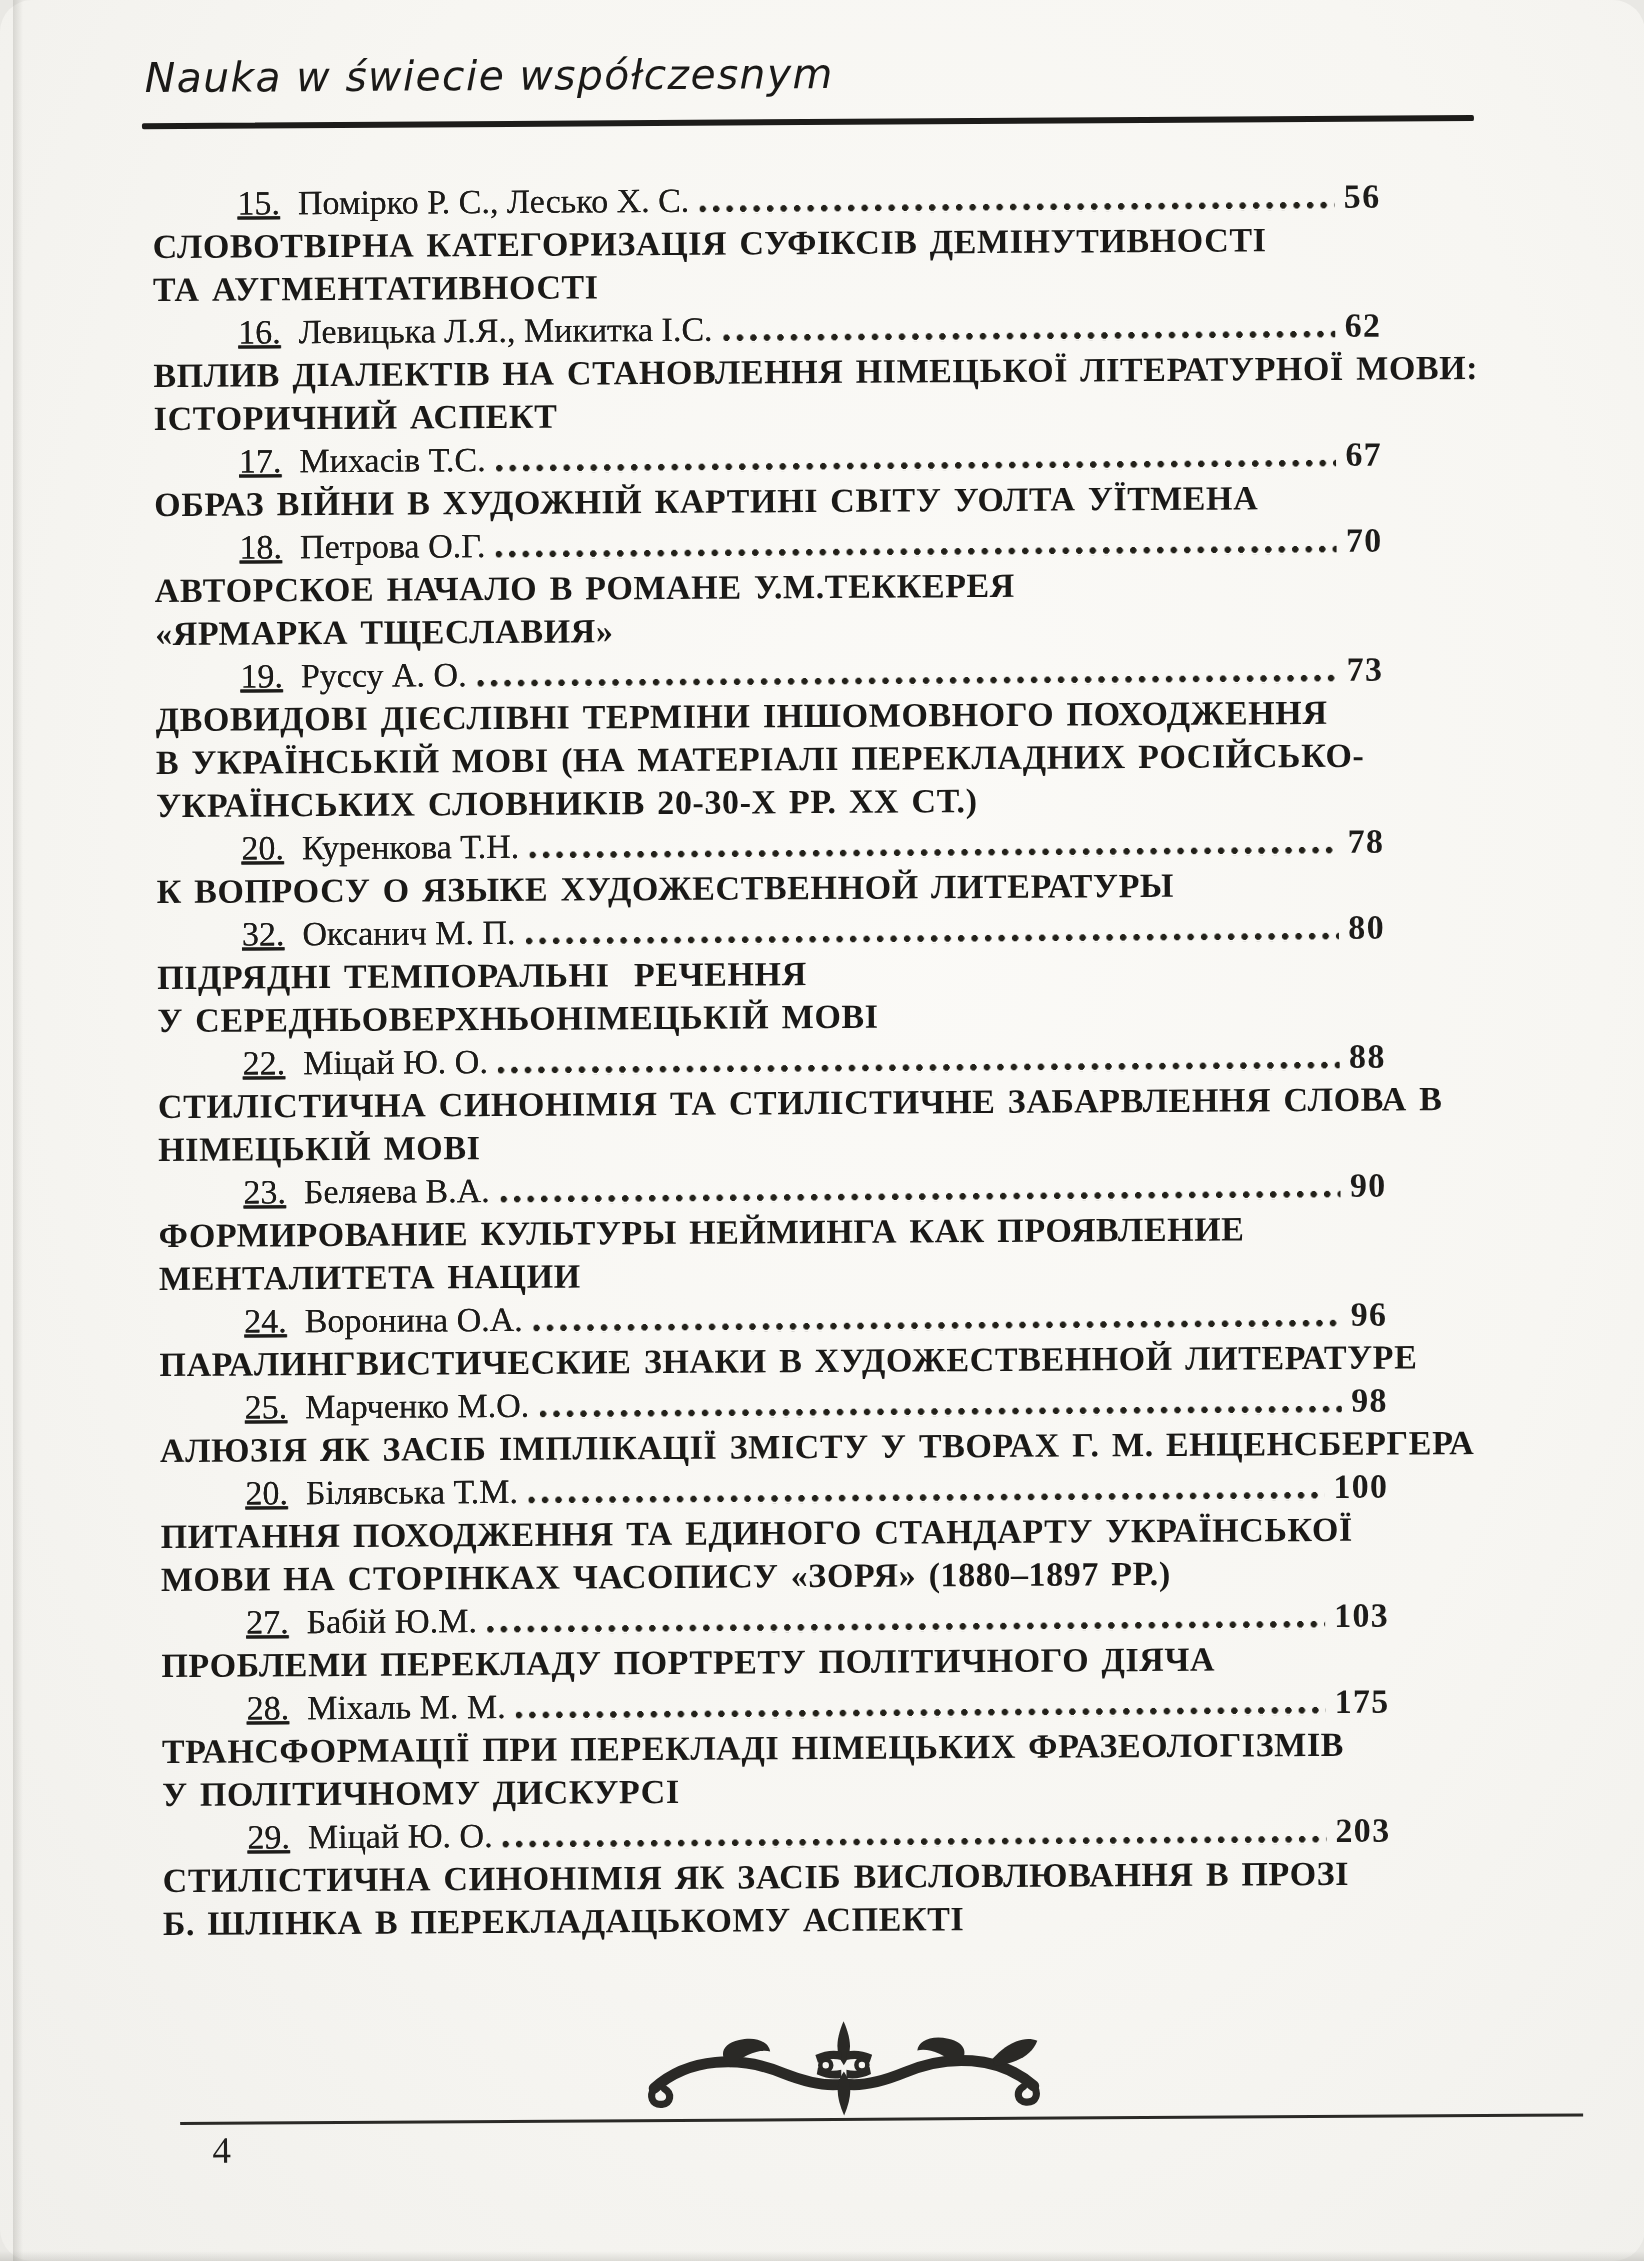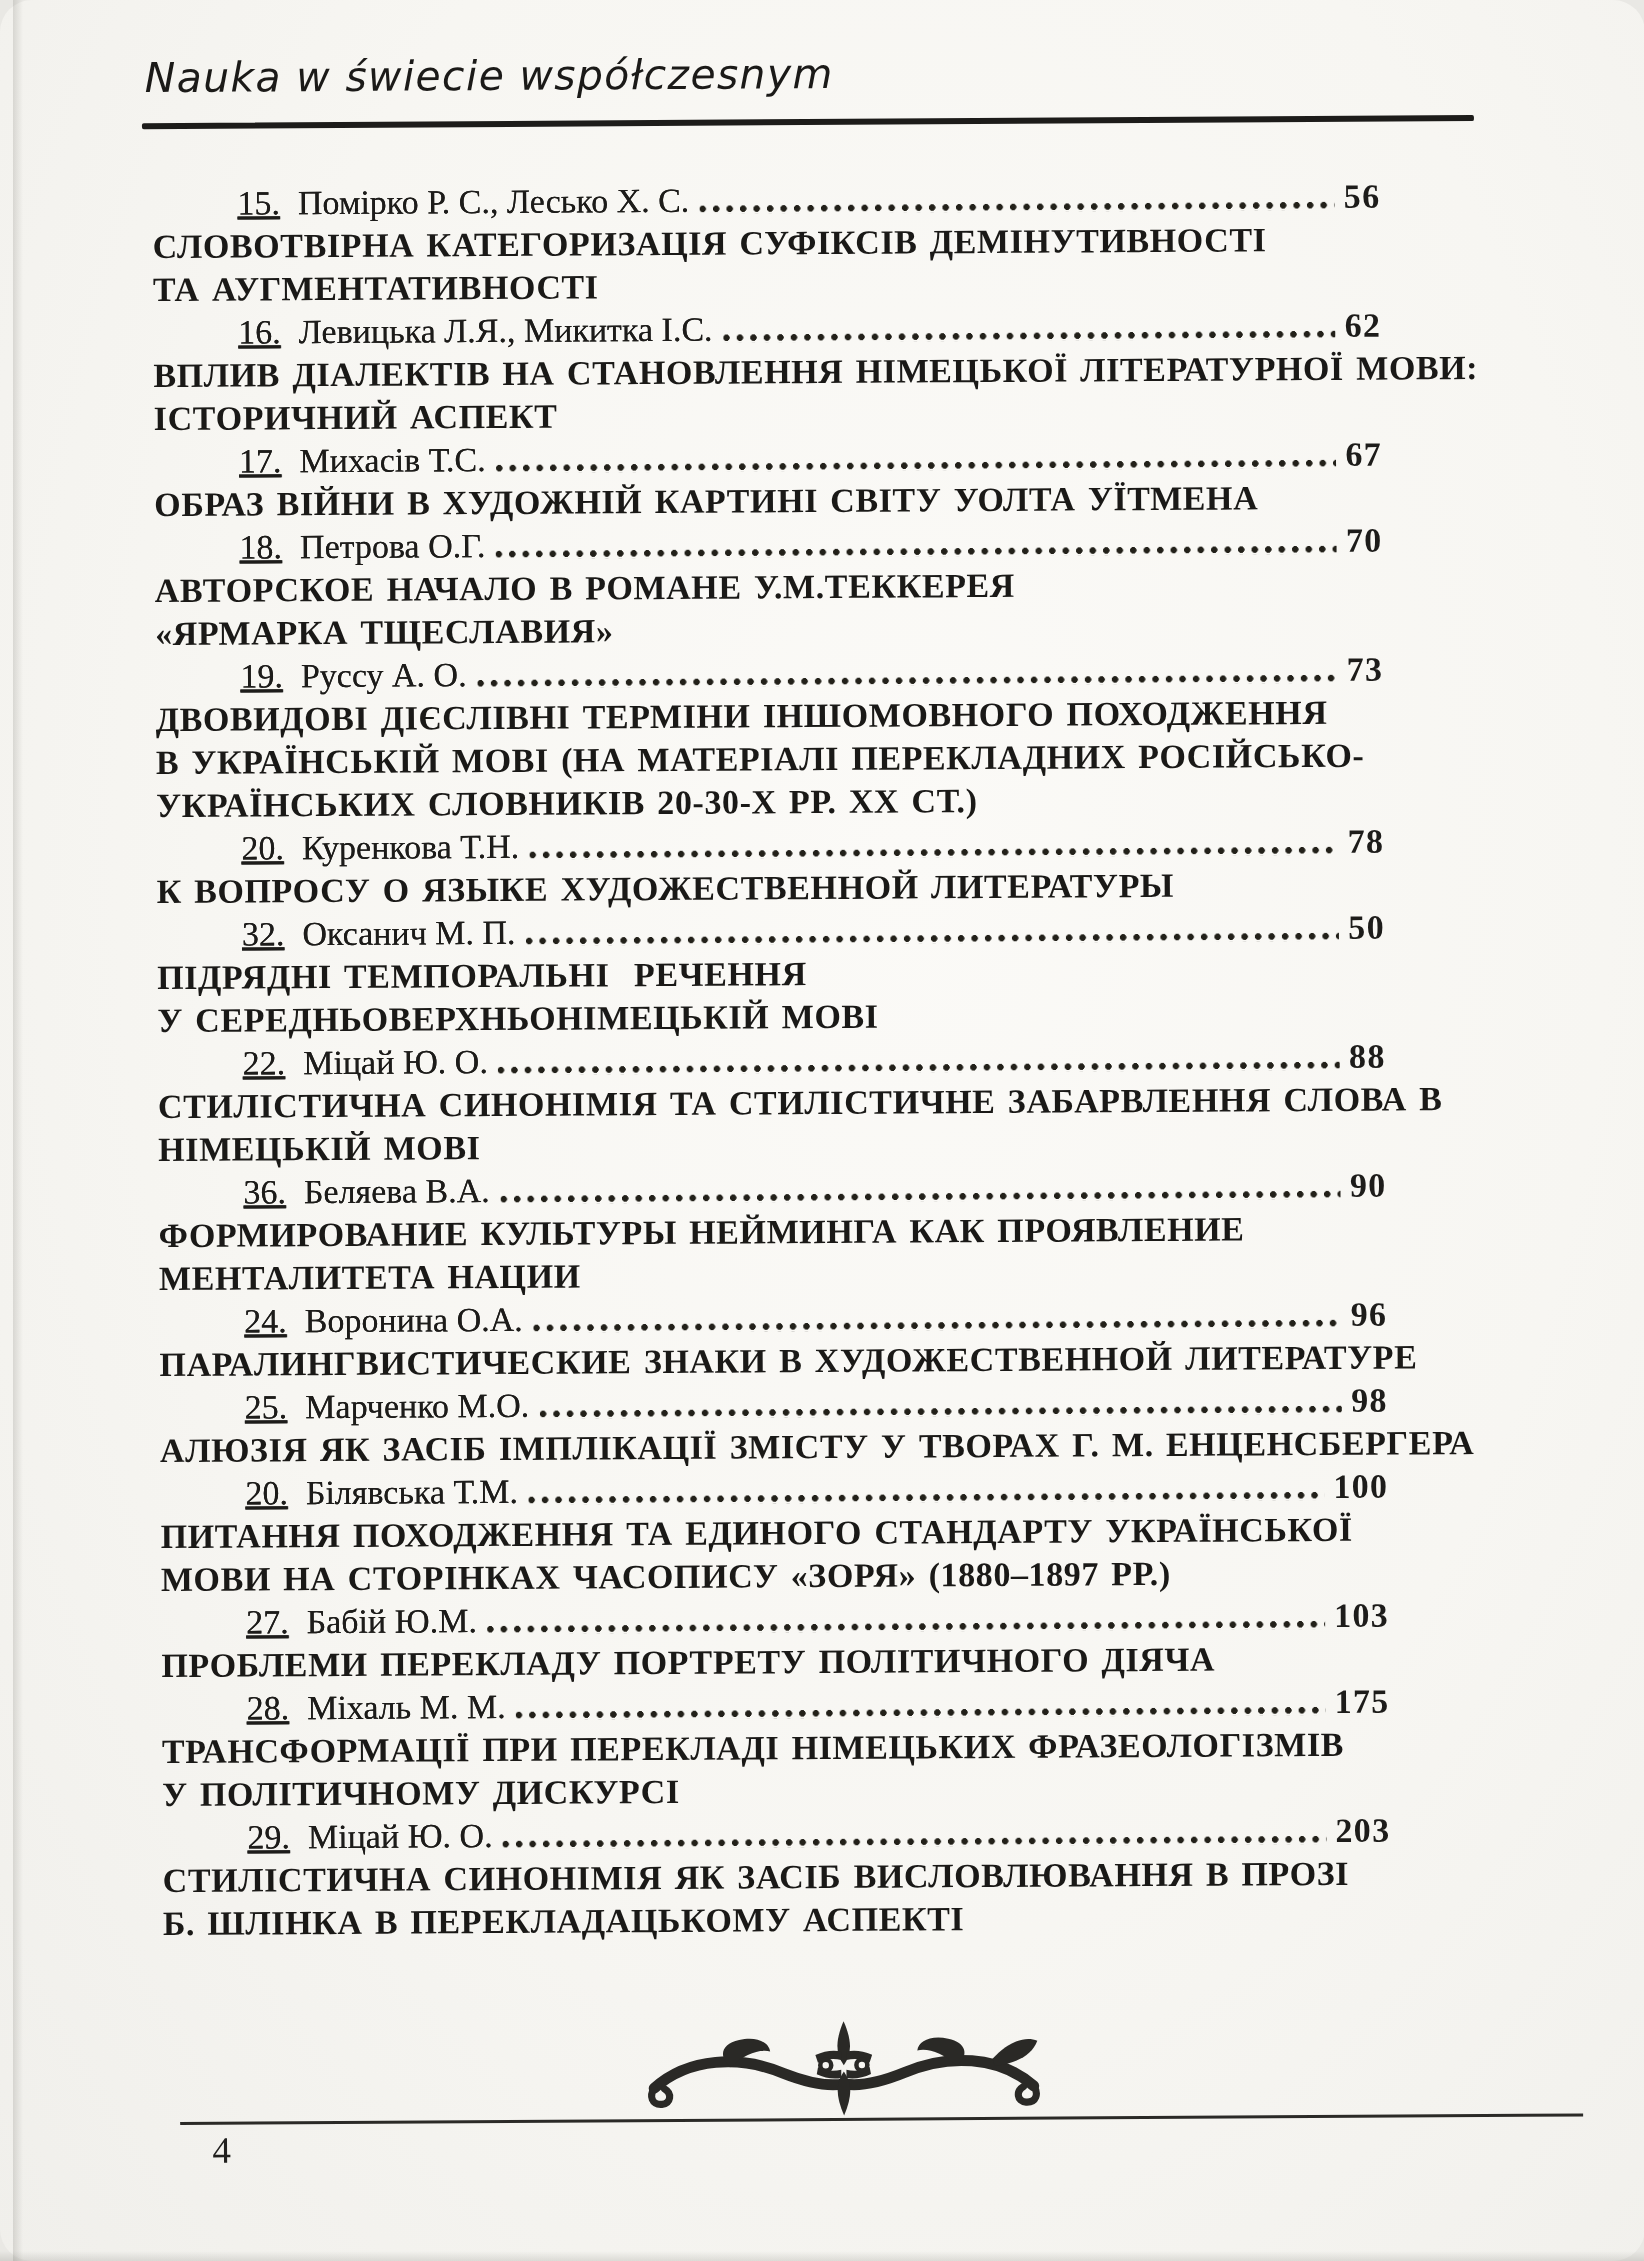--- a/index.html
+++ b/index.html
@@ -166,38 +166,38 @@
             <span class="dots"></span>
             <span class="pg">78</span>
           </div>
           <div class="title-line">К ВОПРОСУ О ЯЗЫКЕ ХУДОЖЕСТВЕННОЙ ЛИТЕРАТУРЫ</div>
         </div>
         <div class="entry">
           <div class="row">
             <span class="num">32.</span>
             <span class="authors">Оксанич М. П.</span>
             <span class="dots"></span>
-            <span class="pg">50</span>
+            <span class="pg">80</span>
           </div>
           <div class="title-line">ПІДРЯДНІ ТЕМПОРАЛЬНІ  РЕЧЕННЯ</div>
           <div class="title-line">У СЕРЕДНЬОВЕРХНЬОНІМЕЦЬКІЙ МОВІ</div>
         </div>
         <div class="entry">
           <div class="row">
             <span class="num">22.</span>
             <span class="authors">Міцай Ю. О.</span>
             <span class="dots"></span>
             <span class="pg">88</span>
           </div>
           <div class="title-line">СТИЛІСТИЧНА СИНОНІМІЯ ТА СТИЛІСТИЧНЕ ЗАБАРВЛЕННЯ СЛОВА В</div>
           <div class="title-line">НІМЕЦЬКІЙ МОВІ</div>
         </div>
         <div class="entry">
           <div class="row">
-            <span class="num">36.</span>
+            <span class="num">23.</span>
             <span class="authors">Беляева В.А.</span>
             <span class="dots"></span>
             <span class="pg">90</span>
           </div>
           <div class="title-line">ФОРМИРОВАНИЕ КУЛЬТУРЫ НЕЙМИНГА КАК ПРОЯВЛЕНИЕ</div>
           <div class="title-line">МЕНТАЛИТЕТА НАЦИИ</div>
         </div>
         <div class="entry">
           <div class="row">
             <span class="num">24.</span>

